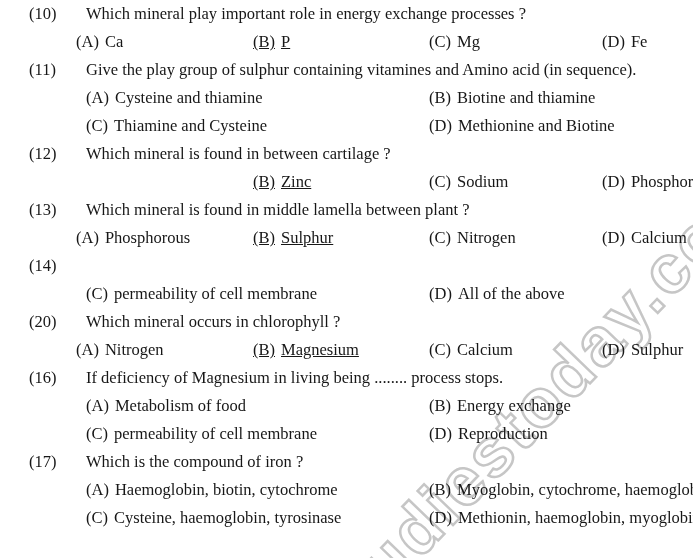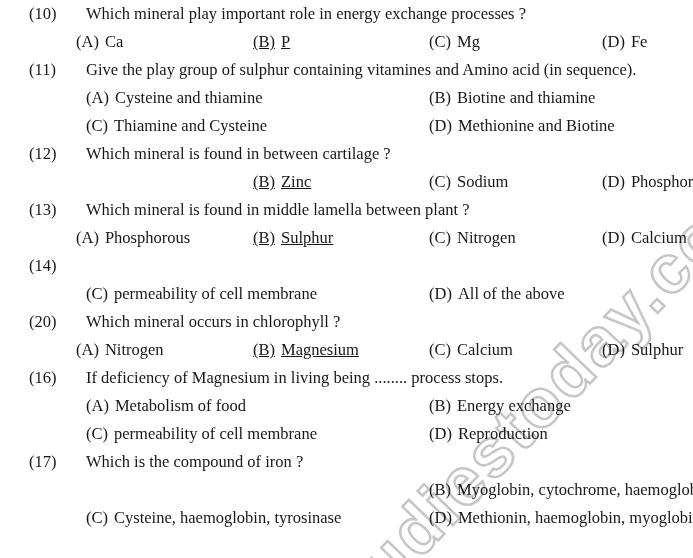--- a/index.html
+++ b/index.html
@@ -142,20 +142,21 @@
         <span class="w1"><span class="opt-label">(D)</span><span>Reproduction</span></span>
       </div>
     </div>
 
     <div>
       <div class="line">
         <span class="num">(17)</span>
         <span class="qt">Which is the compound of iron ?</span>
       </div>
       <div class="line">
+        <span class="w0"><span class="opt-label">(A)</span><span>Haemoglobin, biotin, cytochrome</span></span>
         <span class="w1"><span class="opt-label">(B)</span><span>Myoglobin, cytochrome, haemoglobin</span></span>
       </div>
       <div class="line">
         <span class="w0"><span class="opt-label">(C)</span><span>Cysteine, haemoglobin, tyrosinase</span></span>
         <span class="w1"><span class="opt-label">(D)</span><span>Methionin, haemoglobin, myoglobin</span></span>
       </div>
     </div>
 
   </div>
 </div>

